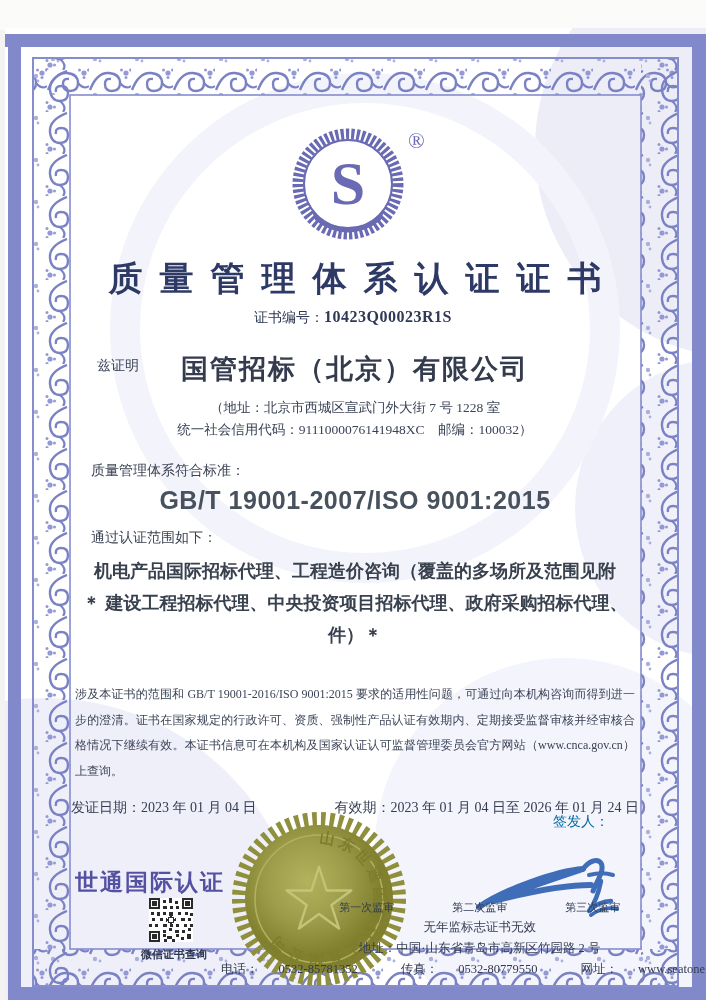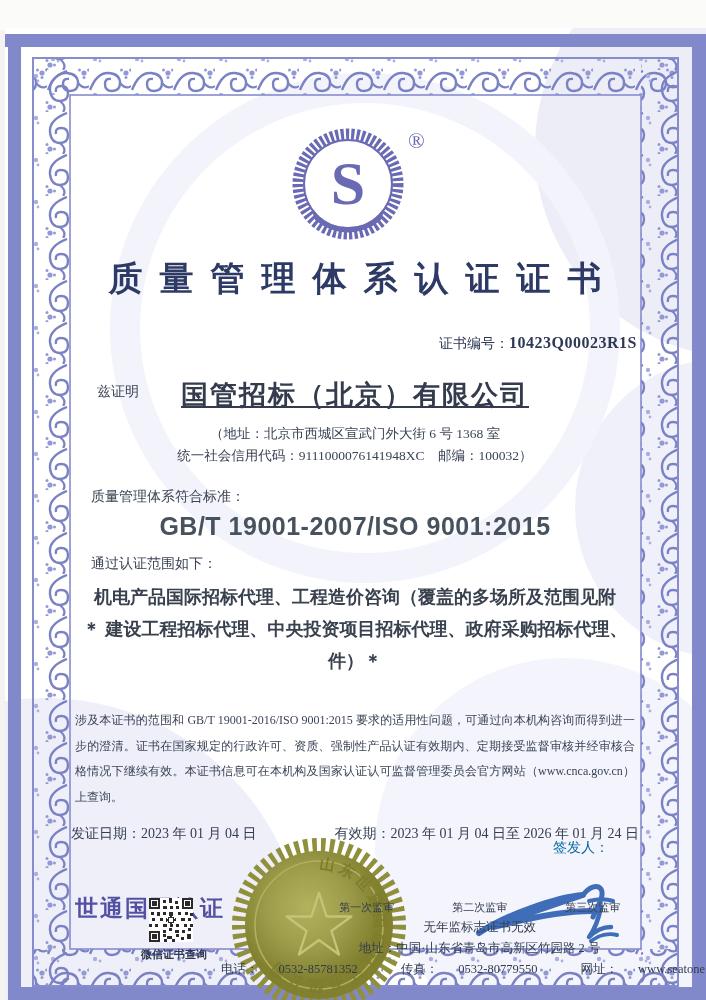--- a/index.html
+++ b/index.html
@@ -10,26 +10,26 @@
   .page { position:absolute; top:28px; left:5px; width:701px; height:972px; background:#ffffff; }
 
   .frame-svg, .wm-svg { position:absolute; top:0; left:0; width:100%; height:100%; pointer-events:none; }
 
   .content { position:absolute; left:64px; top:66px; width:572px; height:864px; z-index:3; }
 
   .logo-wrap { text-align:center; margin-top:28px; height:122px; }
 
   .cert-title { text-align:center; margin-top:12px; font-size:34px; font-weight:700; color:#2e3a66; letter-spacing:17px; text-indent:17px; }
 
-  .cert-no-row { text-align:right; margin-top:32px; padding-right:4px; font-size:14px; color:#2f3956; }
+  .cert-no-row { text-align:center; margin-top:6px; padding-right:4px; font-size:14px; color:#2f3956; }
   .cert-no-row .no { font-size:16px; font-weight:700; letter-spacing:.5px; }
 
   .certify-row { margin-top:24px; position:relative; }
   .certify-label { position:absolute; left:28px; top:6px; font-size:14px; color:#3a4356; }
-  .company { text-align:center; font-size:27px; font-weight:600; color:#333b4d; letter-spacing:2px;text-decoration:underline; }
+  .company { text-align:center; font-size:27px; font-weight:600; color:#333b4d; letter-spacing:2px; }
   .addr { text-align:center; font-size:13.5px; color:#3a4356; margin-top:10px; line-height:1.65; }
 
   .std-label { margin-top:20px; margin-left:22px; font-size:14px; }
   .standard { text-align:center; margin-top:6px; font-size:25px; font-weight:600; color:#47525e; font-family:"Liberation Sans","DejaVu Sans",sans-serif; letter-spacing:.5px; }
   .scope-label { margin-top:14px; margin-left:22px; font-size:14px; }
   .scope { margin:8px 4px 0 4px; font-size:18px; font-weight:600; color:#39414e; line-height:1.8; text-align:center; font-family:"Liberation Sans","DejaVu Sans",sans-serif; }
 
   .legal { margin:30px 6px 0 6px; font-size:12px; color:#3a4356; line-height:2.15; text-align:justify; }
 
   .dates { display:flex; justify-content:space-between; margin-top:14px; font-size:14px; color:#343d52; padding:0 2px; }
@@ -127,21 +127,21 @@
     <div class="cert-title">质量管理体系认证证书</div>
 
     <div class="cert-no-row">
       <span>证书编号：</span><span class="no">10423Q00023R1S</span>
     </div>
 
     <div class="certify-row">
       <span class="certify-label">兹证明</span>
       <div class="company">国管招标（北京）有限公司</div>
       <div class="addr">
-        <div>（地址：北京市西城区宣武门外大街 6 号 1368 室</div>
+        <div>（地址：北京市西城区宣武门外大街 7 号 1228 室</div>
         <div>统一社会信用代码：9111000076141948XC　邮编：100032）</div>
       </div>
     </div>
 
     <div class="std-label">质量管理体系符合标准：</div>
     <div class="standard">GB/T 19001-2007/ISO 9001:2015</div>
 
     <div class="scope-label">通过认证范围如下：</div>
     <div class="scope">
       <div>机电产品国际招标代理、工程造价咨询（覆盖的多场所及范围见附</div>

